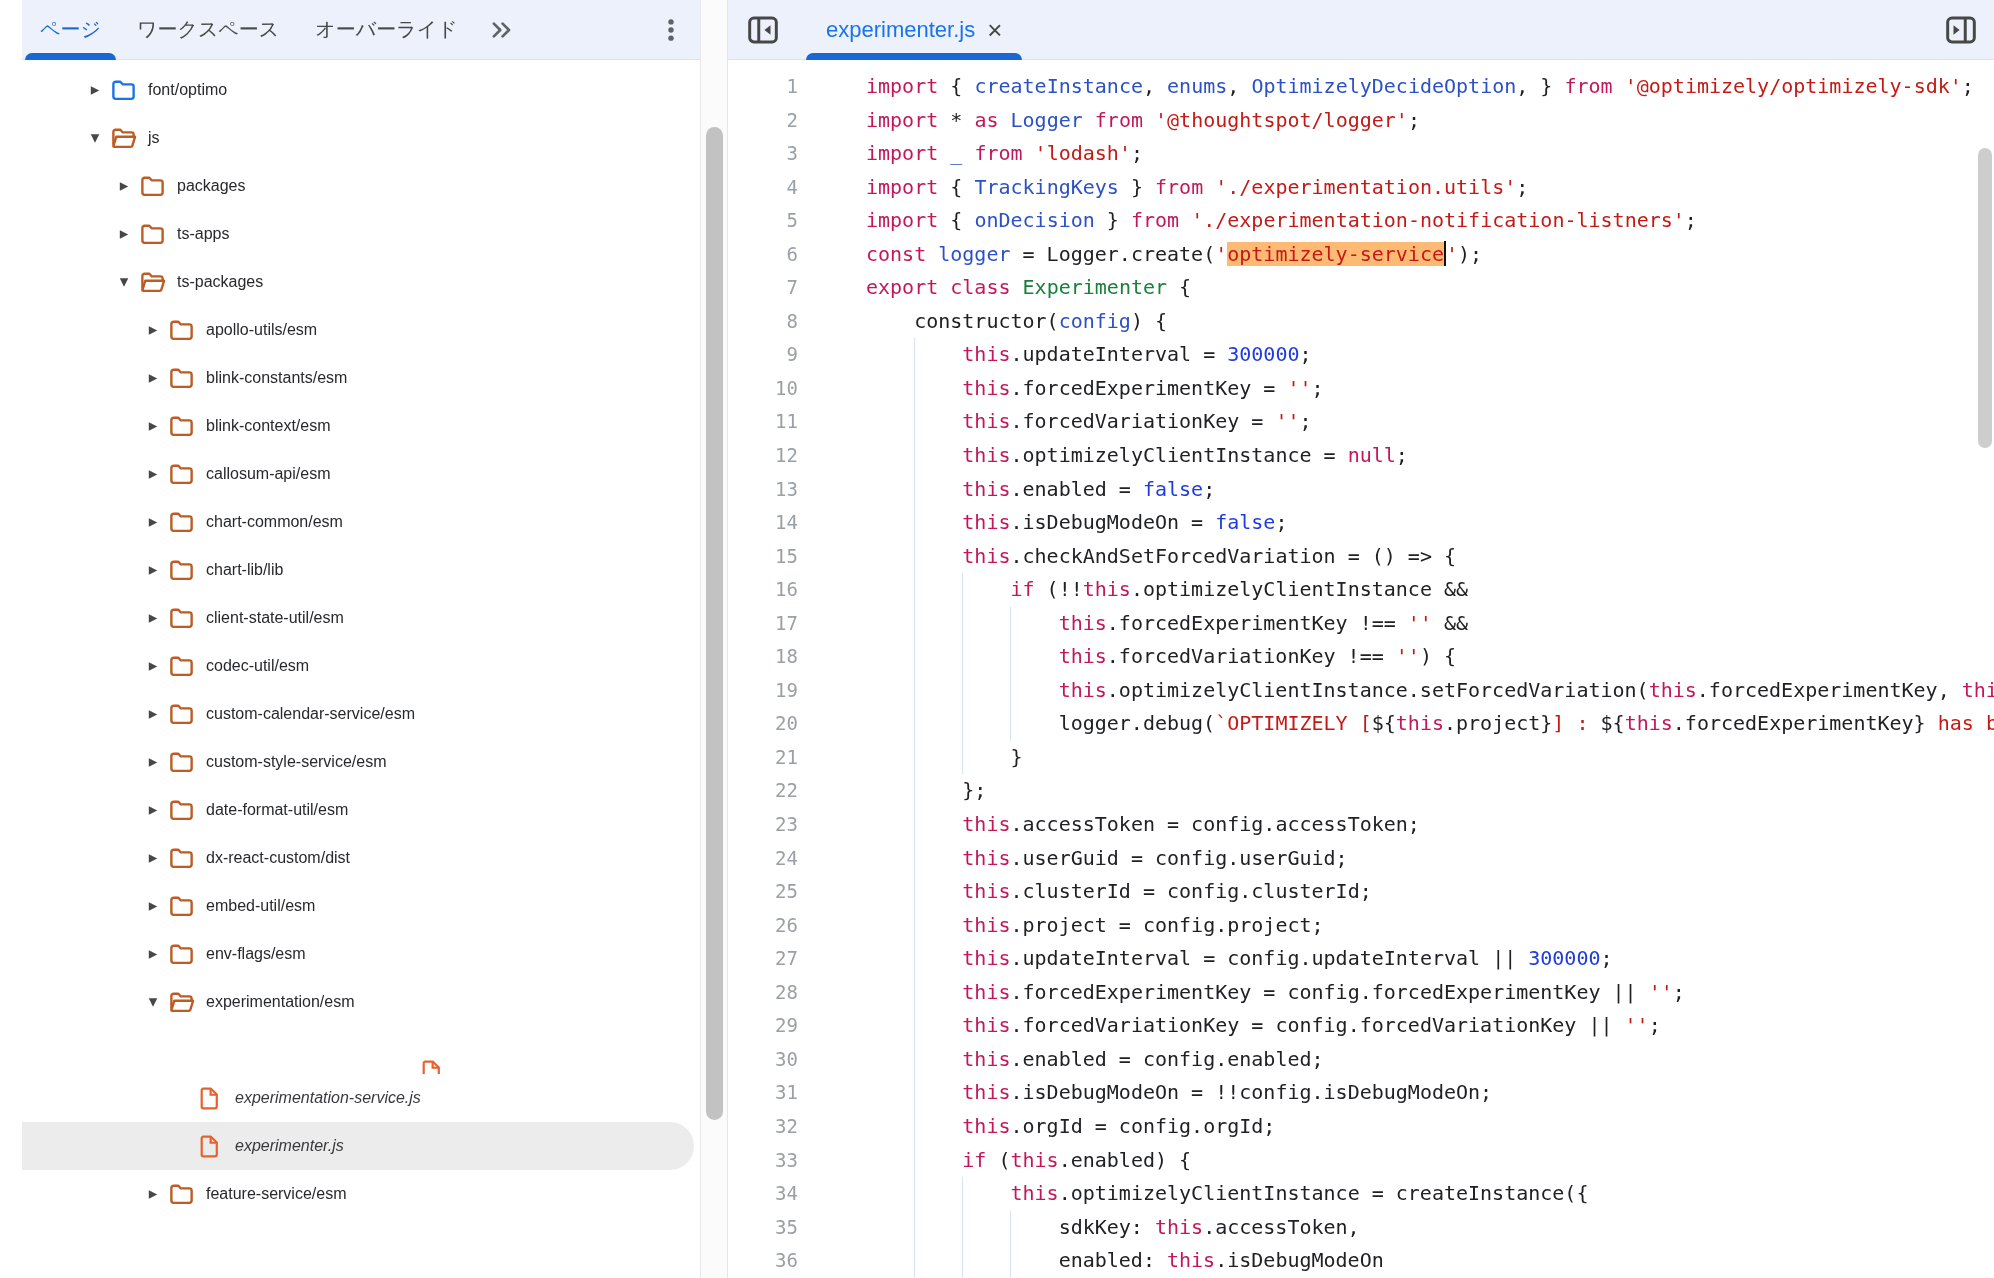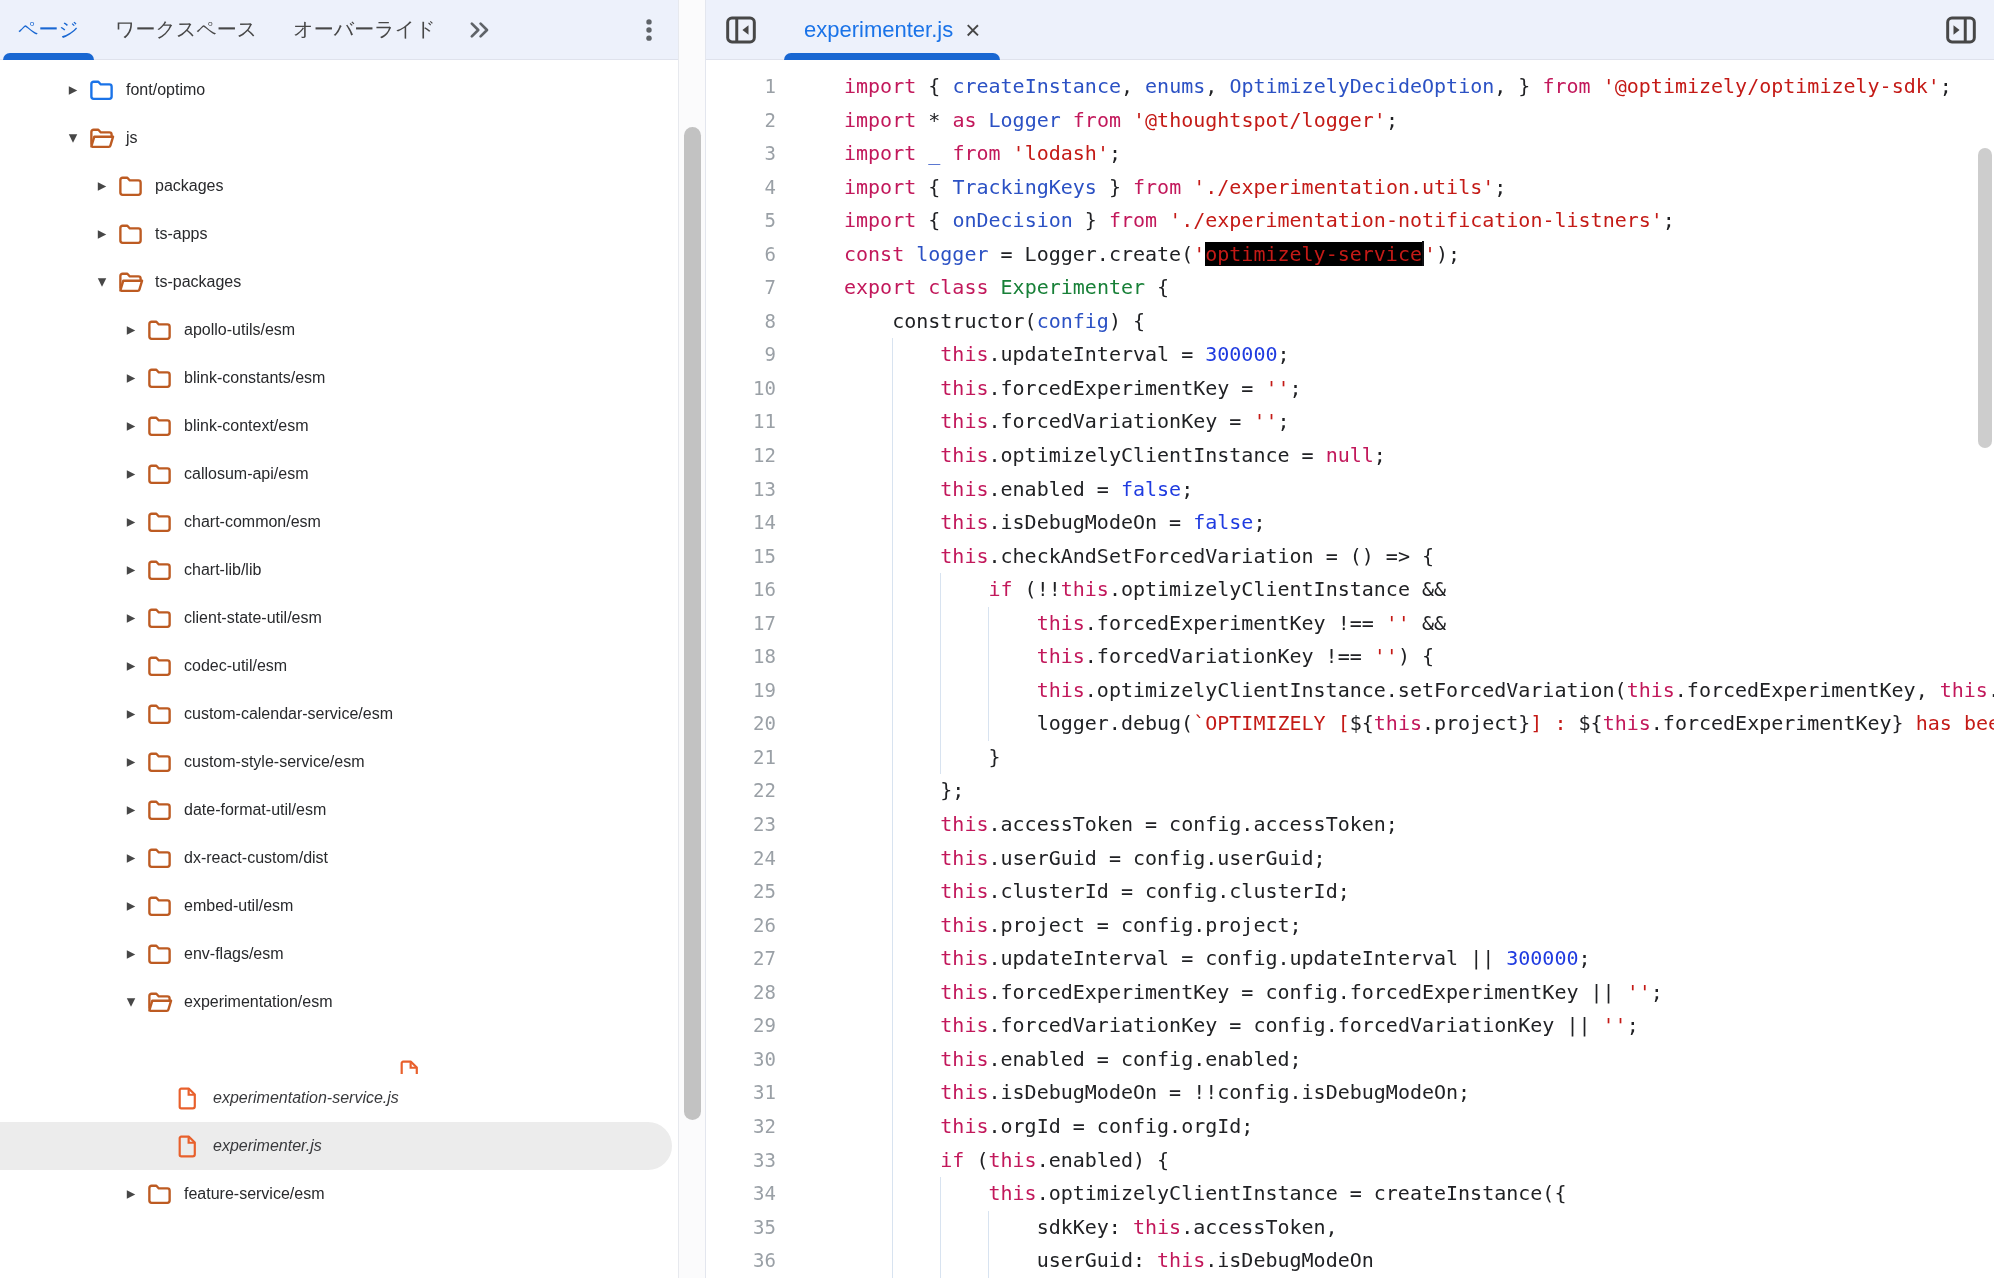--- a/index.html
+++ b/index.html
@@ -11,21 +11,21 @@
     --df:#2b51c4;
     --st:#c41a16;
     --nm:#1f3be0;
     --cl:#188038;
     --ln:#9aa0a6;
     --guide:#d8e3f0;
   }
   *{margin:0;padding:0;box-sizing:border-box;}
   html,body{width:1994px;height:1278px;overflow:hidden;background:#fff;
     font-family:"Liberation Sans","DejaVu Sans",sans-serif;color:var(--ink);}
-  .app{display:flex;width:1994px;height:1278px;}
+  .app{display:flex;width:1994px;height:1278px;padding-left:22px;}
 
   
   .sidebar{width:678px;flex:0 0 678px;display:flex;flex-direction:column;background:#fff;}
   .tabbar{height:60px;flex:0 0 60px;background:var(--bar-bg);display:flex;align-items:center;
     border-bottom:1px solid rgba(0,0,0,0.06);}
   .tab{position:relative;height:60px;display:flex;align-items:center;padding:0 18px;
     font-size:20px;color:#474747;cursor:default;white-space:nowrap;}
   .tab.active{color:var(--accent);}
   .tab.active::after{content:"";position:absolute;left:3px;right:3px;bottom:0;height:7px;
     background:var(--accent);border-radius:7px 7px 0 0;}
@@ -63,21 +63,21 @@
     font-family:"DejaVu Sans Mono","Liberation Mono",monospace;}
   .ctext{margin-left:68px;flex:1;overflow:hidden;}
   .igd{display:inline-block;width:4ch;height:33.55px;vertical-align:top;}
   .igd:not(:first-child){border-left:1px solid var(--guide);}
   .tk-kw{color:var(--kw);}
   .tk-df{color:var(--df);}
   .tk-st{color:var(--st);}
   .tk-nm{color:var(--nm);}
   .tk-cl{color:var(--cl);}
   .tk-pl{color:var(--ink);}
-  .tk-sel{background:#000000;}
+  .tk-sel{background:#fdba74;}
   .tk-cur{display:inline-block;width:0;border-left:2px solid #101114;height:25px;vertical-align:-5px;}
 
   .e-scroll{position:absolute;right:2px;top:88px;width:14px;height:300px;
     background:#cdcdcd;border-radius:7px;}
 </style>
 </head>
 <body>
 
 <div class="app">
 
@@ -382,17 +382,17 @@
         <div class="cline"><span class="ln">26</span><span class="ctext"><span class="igd"></span><span class="igd"></span><span class="tk-kw">this</span><span class="tk-pl">.project = config.project;</span></span></div>
         <div class="cline"><span class="ln">27</span><span class="ctext"><span class="igd"></span><span class="igd"></span><span class="tk-kw">this</span><span class="tk-pl">.updateInterval = config.updateInterval || </span><span class="tk-nm">300000</span><span class="tk-pl">;</span></span></div>
         <div class="cline"><span class="ln">28</span><span class="ctext"><span class="igd"></span><span class="igd"></span><span class="tk-kw">this</span><span class="tk-pl">.forcedExperimentKey = config.forcedExperimentKey || </span><span class="tk-st">''</span><span class="tk-pl">;</span></span></div>
         <div class="cline"><span class="ln">29</span><span class="ctext"><span class="igd"></span><span class="igd"></span><span class="tk-kw">this</span><span class="tk-pl">.forcedVariationKey = config.forcedVariationKey || </span><span class="tk-st">''</span><span class="tk-pl">;</span></span></div>
         <div class="cline"><span class="ln">30</span><span class="ctext"><span class="igd"></span><span class="igd"></span><span class="tk-kw">this</span><span class="tk-pl">.enabled = config.enabled;</span></span></div>
         <div class="cline"><span class="ln">31</span><span class="ctext"><span class="igd"></span><span class="igd"></span><span class="tk-kw">this</span><span class="tk-pl">.isDebugModeOn = !!config.isDebugModeOn;</span></span></div>
         <div class="cline"><span class="ln">32</span><span class="ctext"><span class="igd"></span><span class="igd"></span><span class="tk-kw">this</span><span class="tk-pl">.orgId = config.orgId;</span></span></div>
         <div class="cline"><span class="ln">33</span><span class="ctext"><span class="igd"></span><span class="igd"></span><span class="tk-kw">if </span><span class="tk-pl">(</span><span class="tk-kw">this</span><span class="tk-pl">.enabled) {</span></span></div>
         <div class="cline"><span class="ln">34</span><span class="ctext"><span class="igd"></span><span class="igd"></span><span class="igd"></span><span class="tk-kw">this</span><span class="tk-pl">.optimizelyClientInstance = createInstance({</span></span></div>
         <div class="cline"><span class="ln">35</span><span class="ctext"><span class="igd"></span><span class="igd"></span><span class="igd"></span><span class="igd"></span><span class="tk-pl">sdkKey: </span><span class="tk-kw">this</span><span class="tk-pl">.accessToken,</span></span></div>
-        <div class="cline"><span class="ln">36</span><span class="ctext"><span class="igd"></span><span class="igd"></span><span class="igd"></span><span class="igd"></span><span class="tk-pl">userGuid: </span><span class="tk-kw">this</span><span class="tk-pl">.isDebugModeOn</span></span></div>
+        <div class="cline"><span class="ln">36</span><span class="ctext"><span class="igd"></span><span class="igd"></span><span class="igd"></span><span class="igd"></span><span class="tk-pl">enabled: </span><span class="tk-kw">this</span><span class="tk-pl">.isDebugModeOn</span></span></div>
       </div>
   </main>
 
 </div>
 
 </body></html>

